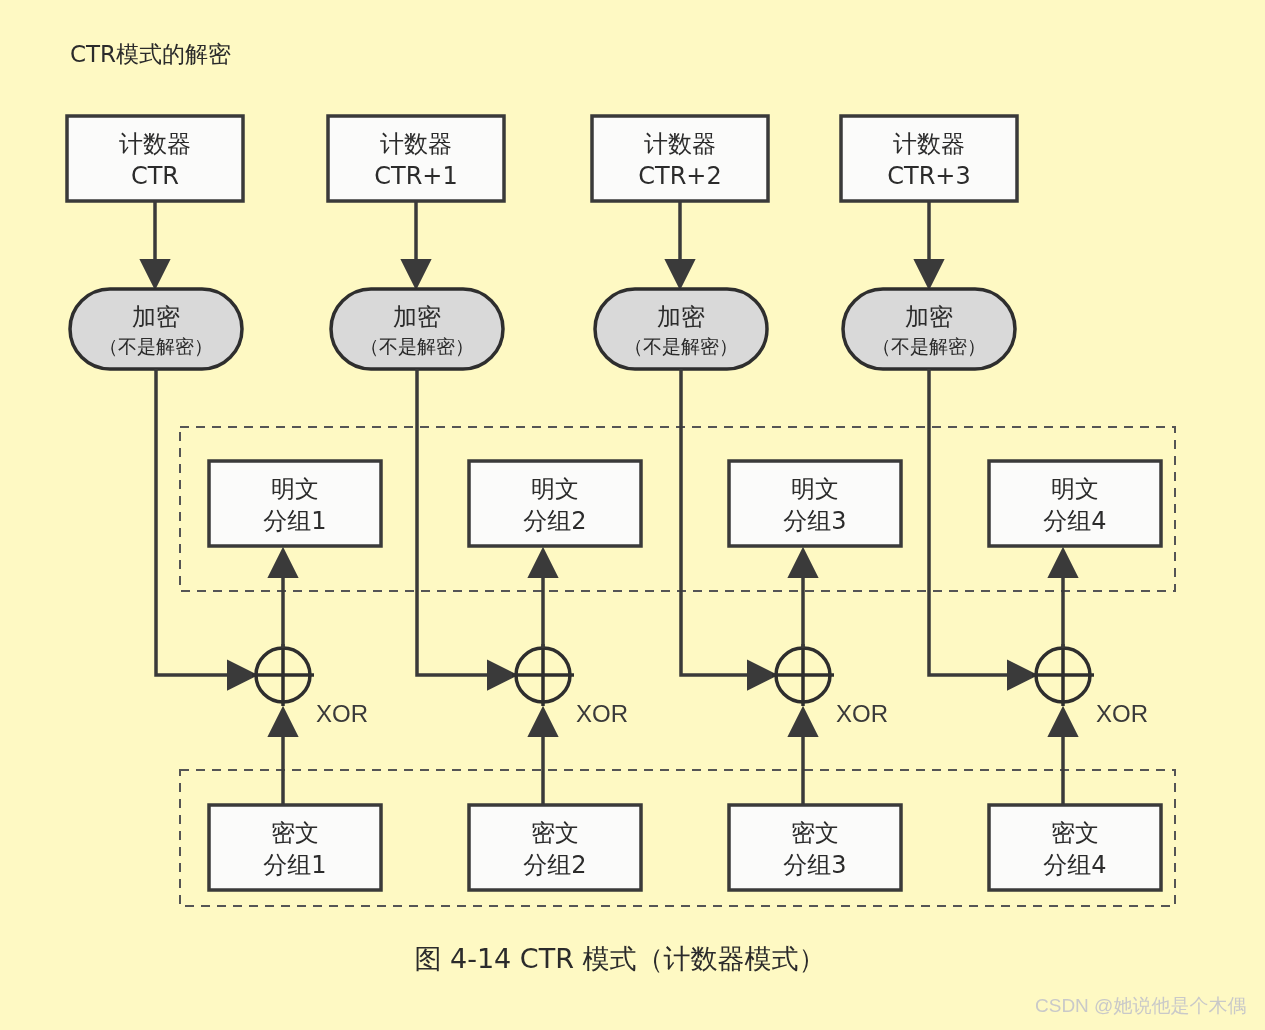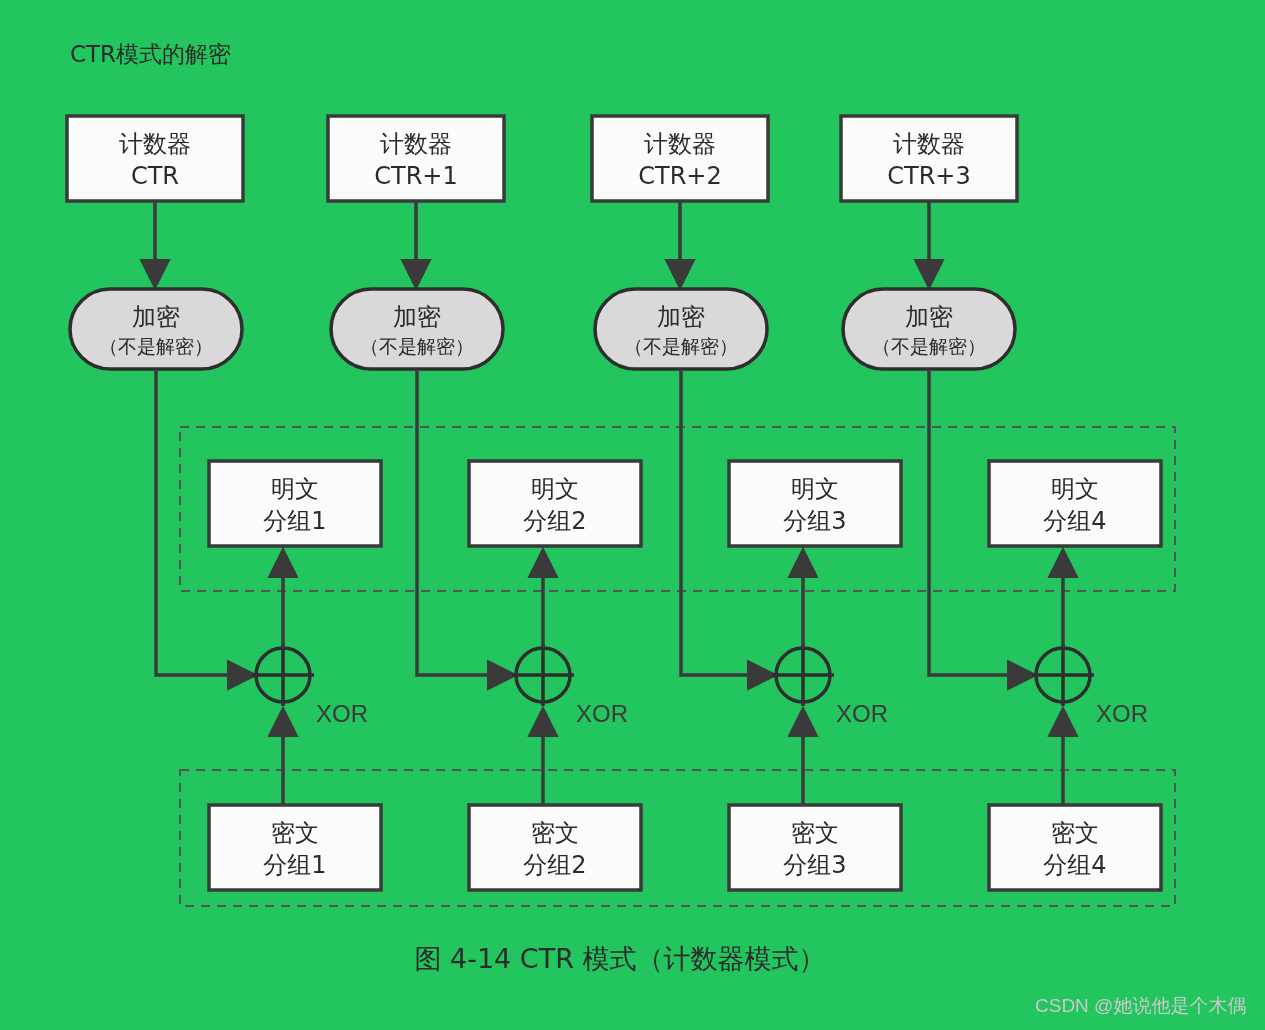--- a/index.html
+++ b/index.html
@@ -11,21 +11,21 @@
     width: 1265px;
     height: 1030px;
     position: relative;
     overflow: hidden;
     font-family: "Liberation Sans", "DejaVu Sans", sans-serif;
     background: #fdfdfc;
   }
   #page {
     position: absolute;
     inset: 0;
-    background: #22c55e;
+    background: #fef9c3;
     padding-left: 16px;
   }
   svg.diagram {
     position: absolute;
     left: 0;
     top: 0;
     width: 1265px;
     height: 1030px;
     display: block;
   }

